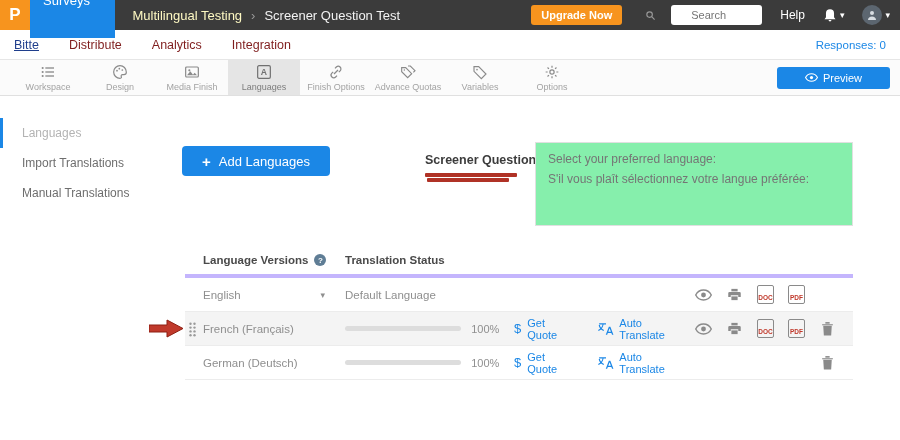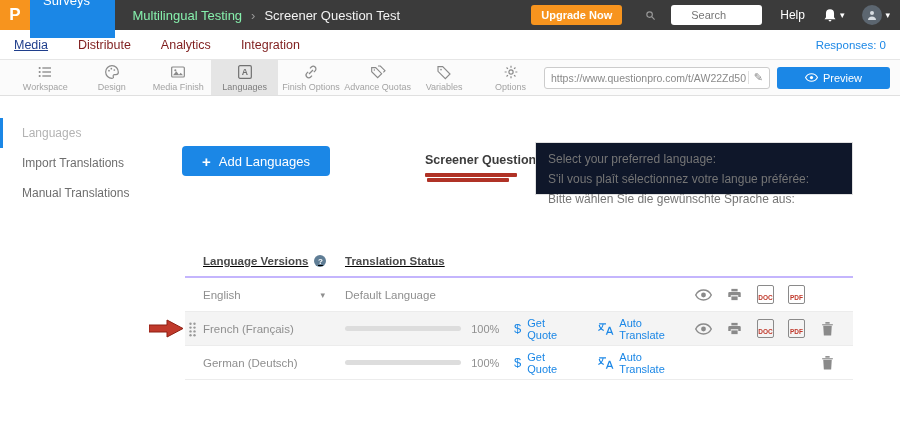--- a/index.html
+++ b/index.html
@@ -6,21 +6,21 @@
   html,body { width:900px; height:440px; overflow:hidden; }
   body { font-family:"Liberation Sans", sans-serif; background:#fff; position:relative; }
 
   
   .topbar { height:30px; background:#3b3b3b; display:flex; align-items:center; color:#fff; }
   .logo { width:30px; height:30px; background:#f7941e; color:#fff; font-weight:bold; font-size:17px;
           display:flex; align-items:center; justify-content:center; flex:0 0 auto; }
   .surveys { height:45px; background:#1b87e6; display:flex; align-items:flex-start; gap:7px;
              padding:0 13px; font-size:13px; cursor:pointer; }
   .caret { font-size:9px; line-height:1; }
-  .crumb-folder { margin-left:18px; font-size:13px; color:#86efac; }
+  .crumb-folder { margin-left:18px; font-size:13px; color:#fef9c3; }
   .crumb-sep { margin:0 9px; color:#9a9a9a; font-size:13px; }
   .crumb-page { font-size:13px; color:#f2f2f2; }
   .topbar-right { margin-left:auto; display:flex; align-items:center; gap:18px; padding-right:10px; }
   .upgrade { background:#f7941e; color:#fff; border:none; border-radius:3px; font-size:11px;
              font-weight:bold; padding:4px 10px; cursor:pointer; font-family:inherit; }
   .searchbox { position:relative; width:122px;padding-left:31px; }
   .searchbox svg { position:absolute; left:5px; top:5px; }
   .searchbox input { width:100%; height:20px; border:none; border-radius:3px; padding:0 6px 0 20px;
                      font-size:11px; color:#555; outline:none; font-family:inherit; }
   .help { font-size:12px; color:#fff; cursor:pointer; }
@@ -59,29 +59,29 @@
   .side-item.active { border-left:3px solid #1b87e6; padding-left:19px; color:#b3b3b3; }
   .main { flex:1; position:relative; }
 
   .add-btn { position:absolute; left:12px; top:50px; width:148px; height:30px; background:#1b87e6;
              color:#fff; border:none; border-radius:4px; font-size:13px; cursor:pointer;
              display:flex; align-items:center; justify-content:center; gap:8px; font-family:inherit; }
   .add-btn .plus { font-size:15px; font-weight:bold; }
 
   .screener-label { position:absolute; left:255px; top:57px; font-size:12.5px; font-weight:bold; color:#3c3c3c; }
 
-  .screener-box { position:absolute; left:365px; top:46px; width:318px; height:53px; background:#0f172a;
+  .screener-box { position:absolute; left:365px; top:46px; width:318px; height:84px; background:#86efac;
                   border:1px solid #e0e0e0; padding:6px 12px; }
   .screener-box div { font-size:12px; color:#757575; line-height:20px; }
 
   
   .table { position:absolute; left:15px; top:150px; width:668px; }
   .trow { display:flex; align-items:center; height:34px; border-bottom:1px solid #ececec;
           position:relative; padding:0 10px 0 18px; }
-  .trow.thead { height:32px; border-bottom:2px solid #c4b5fd;text-decoration:underline; }
+  .trow.thead { height:32px; border-bottom:4px solid #c4b5fd; }
   .trow.hl { background:#f4f4f4; }
   .cname { width:142px; font-size:11.5px; color:#8f8f8f; display:flex; align-items:center; flex:0 0 auto; }
   .thead .cname, .thead .cmid-label { color:#4a4a4a; font-weight:bold; }
   .cname .rowcaret { margin-left:auto; margin-right:20px; color:#8f8f8f; font-size:9px; cursor:pointer; }
   .cmid { flex:1; display:flex; align-items:center; font-size:11.5px; color:#8f8f8f; }
   .helpc { width:12px; height:12px; border-radius:50%; background:#5f7d95; color:#fff; font-size:8px;
            font-weight:bold; display:inline-flex; align-items:center; justify-content:center;
            margin-left:6px; cursor:pointer; }
   .pbar { width:120px; height:5px; background:#ddd; border-radius:3px; overflow:hidden; margin-right:10px; }
   .pfill { height:100%; background:#47a63e; border-radius:3px; }
@@ -137,21 +137,21 @@
             <circle cx="12" cy="8" r="4"></circle>
             <path d="M4 22c0-4.4 3.6-7 8-7s8 2.6 8 7z"></path>
           </svg>
       </div>
       <span class="caret">▾</span>
     </div>
   </div>
 </div>
 
 <div class="navrow">
-  <a class="navtab active">Media</a>
+  <a class="navtab active">Bitte</a>
   <a class="navtab">Distribute</a>
   <a class="navtab">Analytics</a>
   <a class="navtab">Integration</a>
   <span class="responses">Responses: 0</span>
 </div>
 
 <div class="toolbar">
   <div class="tool">
     <svg width="16" height="16" viewBox="0 0 24 24" fill="#8a8a8a">
         <circle cx="4" cy="6" r="1.6"></circle>
@@ -212,24 +212,20 @@
   </div>
   <div class="tool">
     <svg width="16" height="16" viewBox="0 0 24 24" stroke="#8a8a8a" stroke-width="1.8" fill="none">
         <circle cx="12" cy="12" r="3.2"></circle>
         <path d="M12 2.5v3M12 18.5v3M2.5 12h3M18.5 12h3M5.3 5.3l2.1 2.1M16.6 16.6l2.1 2.1M18.7 5.3l-2.1 2.1M7.4 16.6l-2.1 2.1"></path>
       </svg>
     <span class="lbl">Options</span>
   </div>
 
   <div class="toolbar-right">
-    <div class="urlbox">
-      <input type="text" value="https://www.questionpro.com/t/AW22Zd50" style="">
-      <span class="pencil">✎</span>
-    </div>
     <button class="preview-btn">
       <svg width="13" height="9" viewBox="0 0 24 16">
           <path d="M12 1C6.5 1 2.6 4.9 1 8c1.6 3.1 5.5 7 11 7s9.4-3.9 11-7c-1.6-3.1-5.5-7-11-7z" fill="none" stroke="#fff" stroke-width="2"></path>
           <circle cx="12" cy="8" r="3" fill="#fff"></circle>
         </svg>
       <span>Preview</span>
     </button>
   </div>
 </div>
 
@@ -244,21 +240,20 @@
     <button class="add-btn">
       <span class="plus">+</span>
       <span>Add Languages</span>
     </button>
 
     <div class="screener-label">Screener Question :</div>
 
     <div class="screener-box">
       <div>Select your preferred language:</div>
       <div>S'il vous plaît sélectionnez votre langue préférée:</div>
-      <div>Bitte wählen Sie die gewünschte Sprache aus:</div>
     </div>
 
     <div class="table">
 
       <div class="trow thead">
         <div class="cname">
           <span>Language Versions</span>
           <span class="helpc">?</span>
         </div>
         <div class="cmid">

